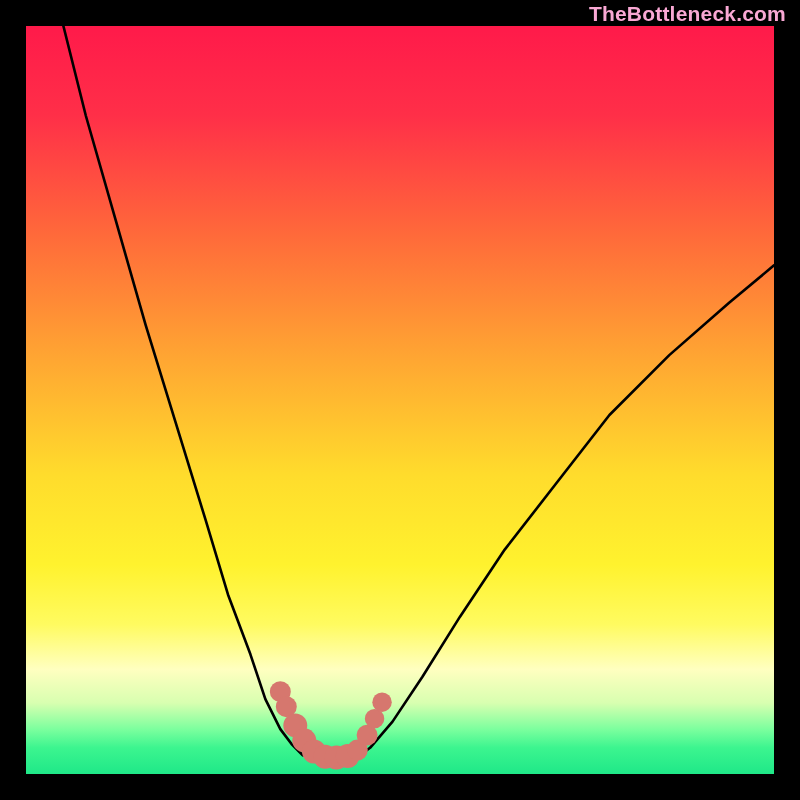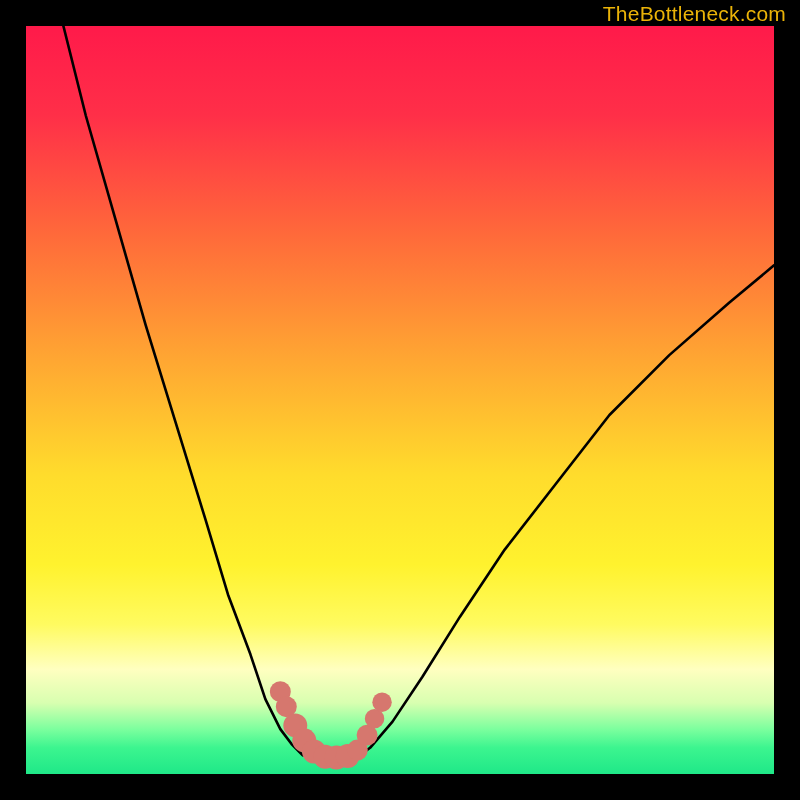--- a/index.html
+++ b/index.html
@@ -23,24 +23,24 @@
     position: absolute;
     left: 0;
     top: 0;
     width: 100%;
     height: 100%;
   }
   .watermark {
     position: absolute;
     top: 2px;
     right: 14px;
-    color: #eab308;
+    color: #f9a8d4;
     font-size: 21px;
     letter-spacing: 0.2px;
-    font-weight: 400;
+    font-weight: 700;
   }
   .curve-layer {
     position: absolute;
     left: 0;
     top: 0;
     width: 100%;
     height: 100%;
     pointer-events: none;
   }
 </style>

